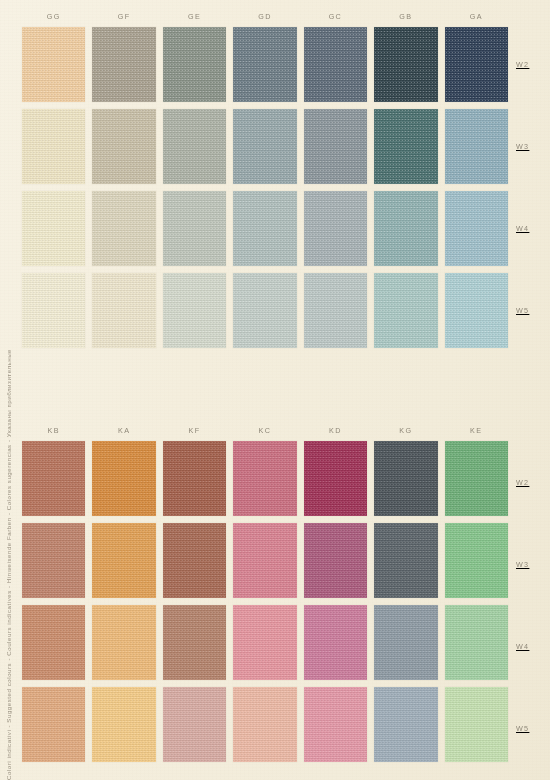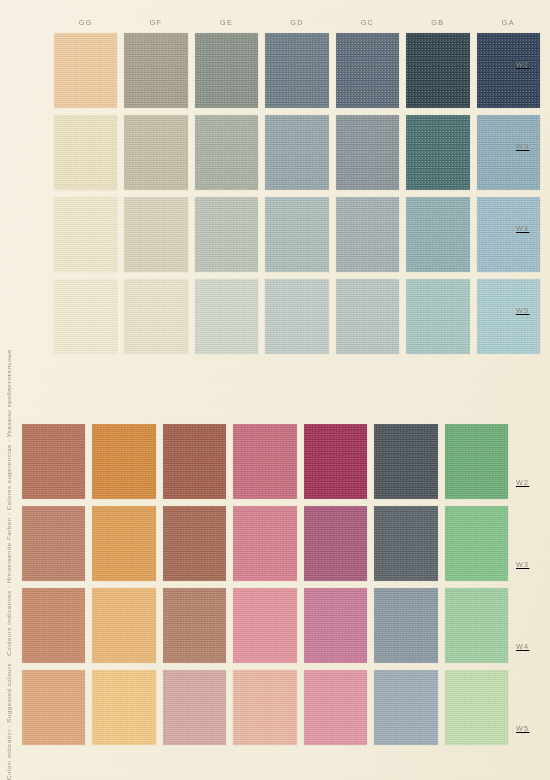--- a/index.html
+++ b/index.html
@@ -57,21 +57,21 @@
     white-space: nowrap;
     padding-bottom: 6px;
   }
 
   
   .section {
     position: absolute;
     left: 22px;
     width: 486px;
   }
-  #section-g { top: 16px; margin-left: 32px; }
+  #section-g { top: 10px; }
   #section-k { top: 424px; }
 
   .col-headers {
     display: grid;
     grid-template-columns: repeat(7, 1fr);
     column-gap: 7px;
     height: 17px;
   }
   .col-head {
     font-size: 7.2px;
@@ -191,20 +191,29 @@
   </div>
 
   <div class="row-labels" id="rows-g">
     <div class="row-label">W2</div>
     <div class="row-label">W3</div>
     <div class="row-label">W4</div>
     <div class="row-label">W5</div>
   </div>
 
   <div class="section" id="section-k">
+    <div class="col-headers">
+      <div class="col-head">KB</div>
+      <div class="col-head">KA</div>
+      <div class="col-head">KF</div>
+      <div class="col-head">KC</div>
+      <div class="col-head">KD</div>
+      <div class="col-head">KG</div>
+      <div class="col-head">KE</div>
+    </div>
     <div class="grid" id="grid-k">
         <div class="swatch" title="KB-W2" style="background: rgb(185, 116, 92);"></div>
         <div class="swatch" title="KA-W2" style="background: rgb(217, 140, 62);"></div>
         <div class="swatch" title="KF-W2" style="background: rgb(164, 96, 75);"></div>
         <div class="swatch" title="KC-W2" style="background: rgb(204, 111, 129);"></div>
         <div class="swatch" title="KD-W2" style="background: rgb(160, 49, 87);"></div>
         <div class="swatch" title="KG-W2" style="background: rgb(76, 84, 90);"></div>
         <div class="swatch" title="KE-W2" style="background: rgb(110, 176, 120);"></div>
         <div class="swatch" title="KB-W3" style="background: rgb(192, 131, 108);"></div>
         <div class="swatch" title="KA-W3" style="background: rgb(227, 161, 85);"></div>

